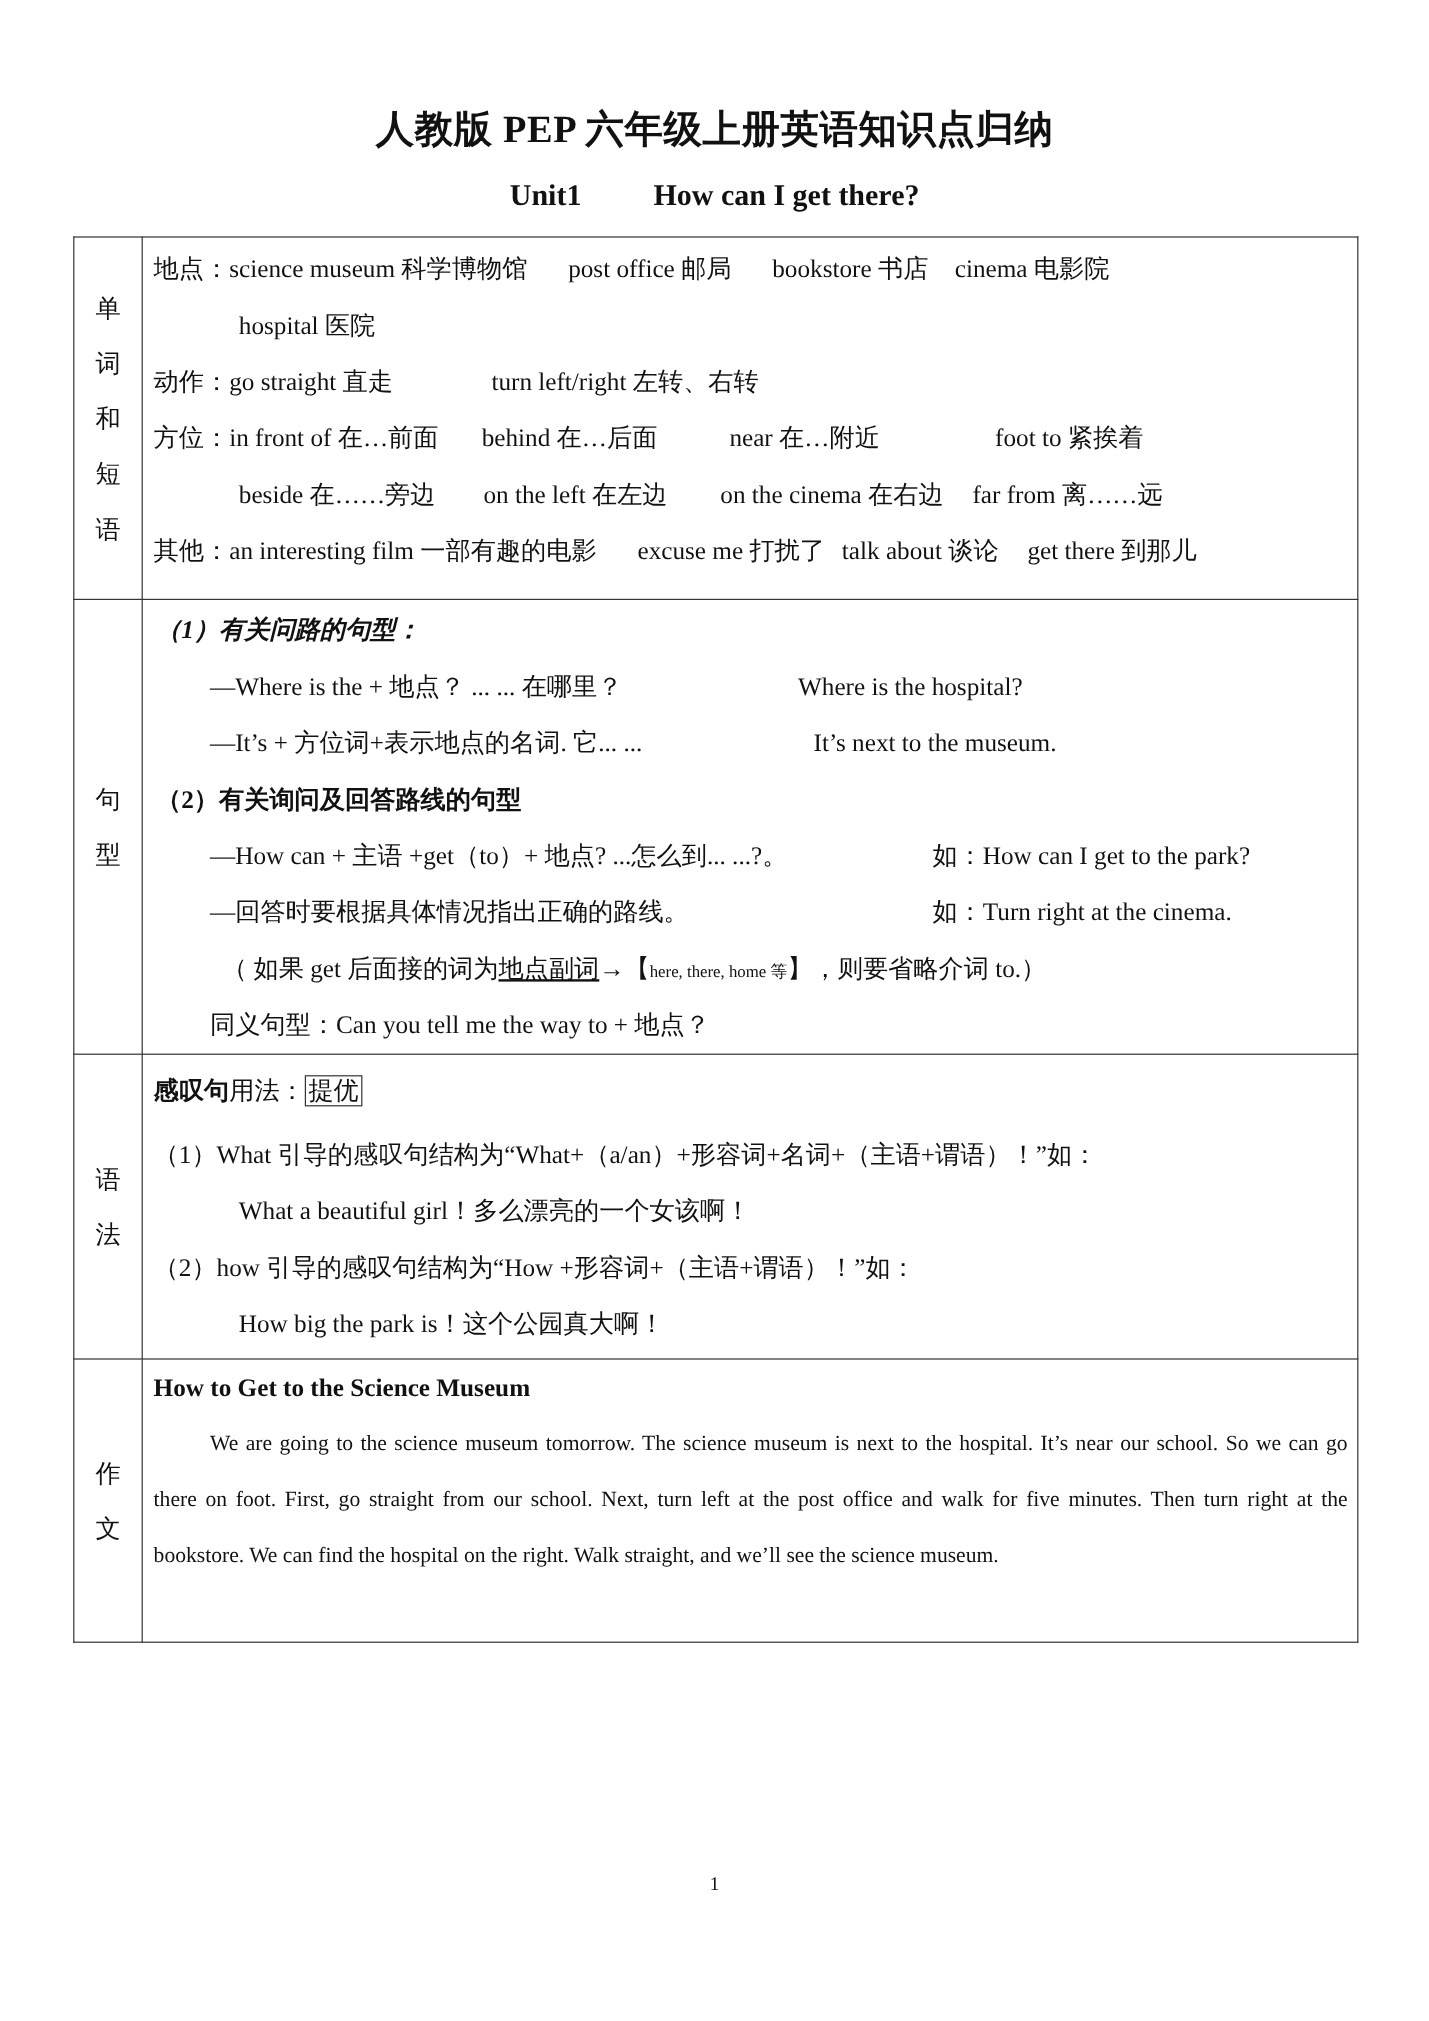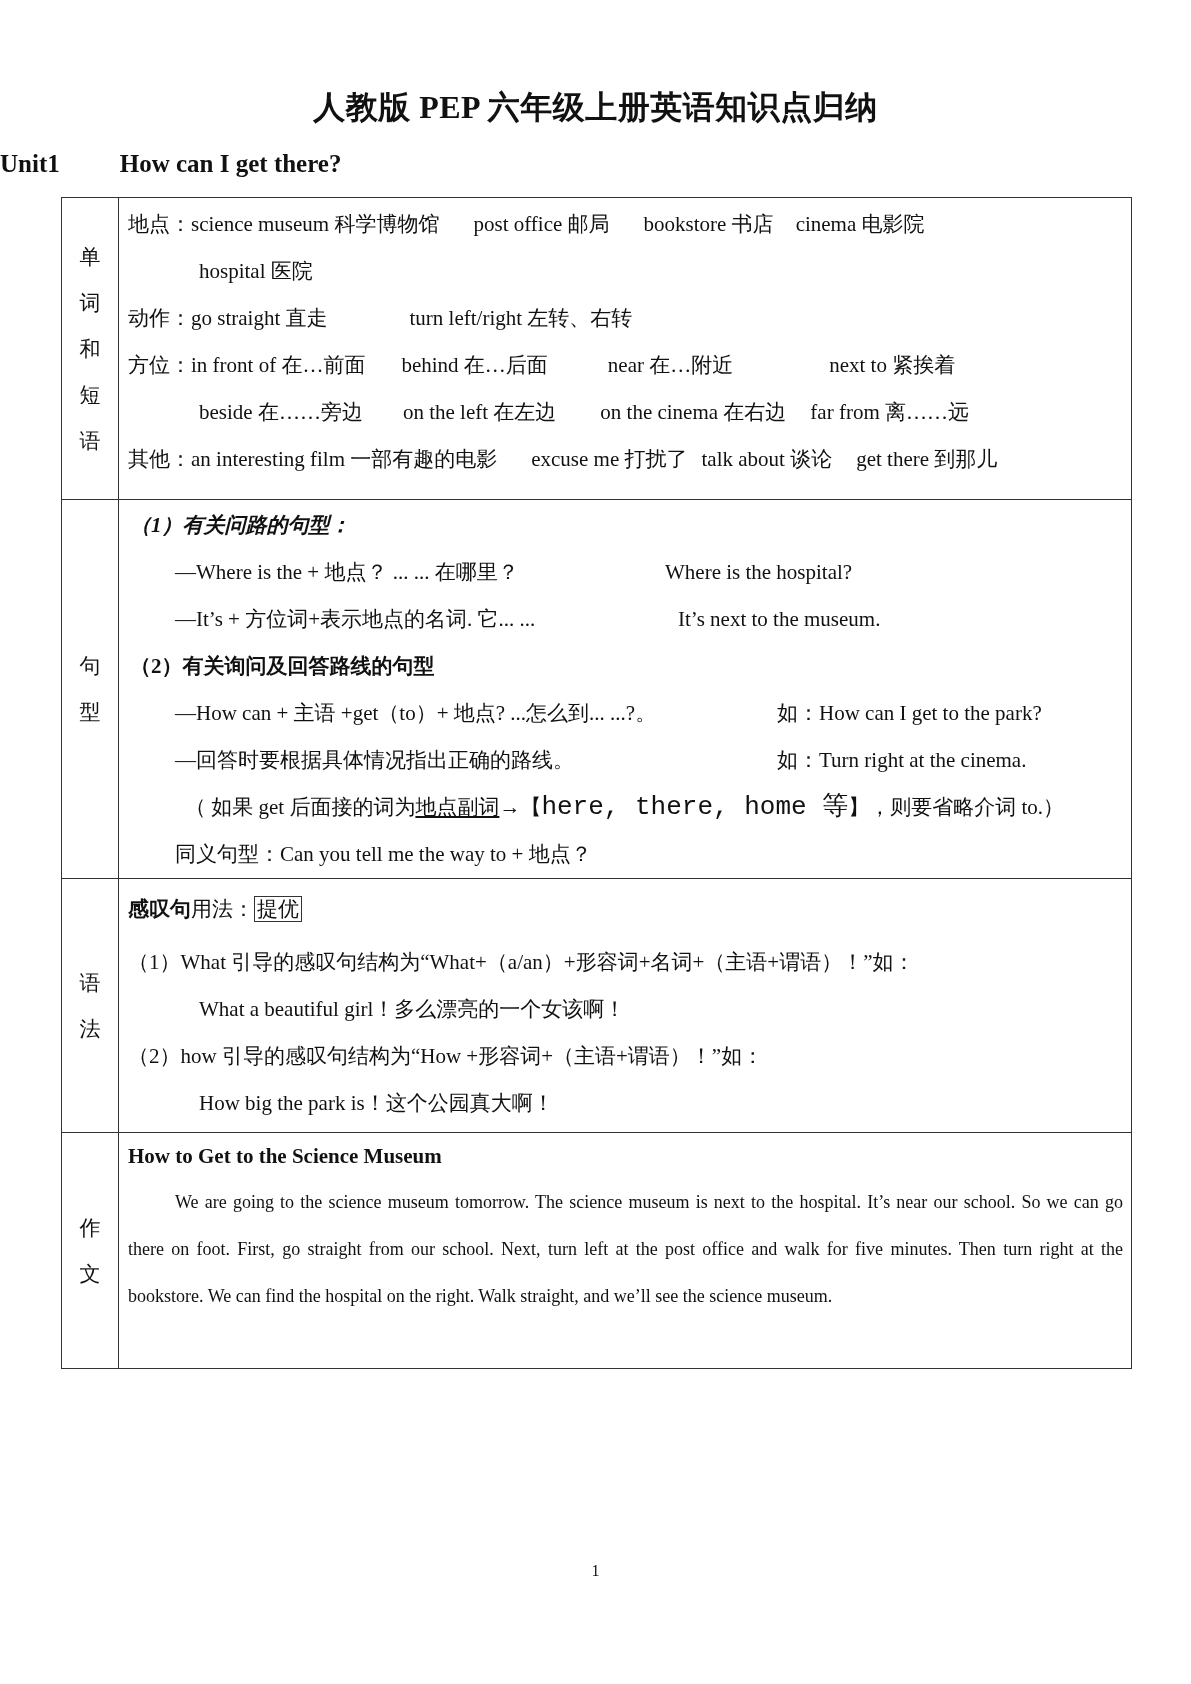--- a/index.html
+++ b/index.html
@@ -1,36 +1,36 @@
 <!DOCTYPE html>
 <html><head>
 <meta charset="utf-8">
 <style>
   html, body { margin:0; padding:0; background:#ffffff; }
   body { width:1191px; height:1684px; position:relative; overflow:hidden;
          font-family:"Liberation Serif","DejaVu Serif",serif; color:#111; }
   .title { position:absolute; left:0; width:1191px; top:86px; text-align:center;
            font-size:32px; font-weight:bold; letter-spacing:0.5px; }
-  .unit { position:absolute; left:0; width:1191px; top:150px; 
+  .unit { position:absolute; left:0; width:1191px; top:150px; text-align:center;
           font-size:25px; font-weight:bold; }
   .unit .gap { display:inline-block; width:60px; }
   table.kt { position:absolute; left:61px; top:197px; width:1071px;
              border-collapse:collapse; table-layout:fixed; }
   table.kt td { border:1.3px solid #333; vertical-align:top; padding:0; }
   td.lab { width:56px; text-align:center; vertical-align:middle !important;
            font-family:"DejaVu Sans",sans-serif; font-size:21px; line-height:46px; font-weight:500; }
   td.con { padding:0 8px 0 9px !important; font-size:21px; }
   .ln { height:47px; line-height:47px; white-space:nowrap; }
   .ind { padding-left:71px; }
   .ind2 { padding-left:47px; }
   .sp { display:inline-block; }
   .b { font-weight:bold; }
   .u { text-decoration:underline; }
   .box { border:1.3px solid #333; padding:0 2px; font-weight:normal; }
-  .sans { font-family:Liberation Mono, monospace; font-size:26px;text-align:center; }
+  .sans { font-family:Liberation Serif, serif; font-size:14px;text-align:center; }
   .essay-title { text-align:left; font-weight:bold; font-size:21px; height:46px; line-height:46px; }
   .essay { font-size:18px; line-height:47px; text-align:justify; text-indent:47px; margin:0; }
   .pageno { position:absolute; top:1562px; left:0; width:1191px; text-align:center; font-size:16px; }
 </style>
 </head>
 <body>
 
 <div class="title">人教版 PEP 六年级上册英语知识点归纳</div>
 <div class="unit">
   <span>Unit1</span><span class="gap"></span><span>How can I get there?</span>
@@ -51,21 +51,21 @@
       <div class="ln">
         <span>地点：</span><span class="sp">science museum 科学博物馆</span><span class="sp" style="width:34px"></span><span class="sp">post office  邮局</span><span class="sp" style="width:34px"></span><span class="sp">bookstore  书店</span><span class="sp" style="width:22px"></span><span class="sp">cinema  电影院</span>
       </div>
       <div class="ln ind">
         <span>hospital  医院</span>
       </div>
       <div class="ln">
         <span>动作：</span><span class="sp">go straight  直走</span><span class="sp" style="width:82px"></span><span class="sp">turn left/right  左转、右转</span>
       </div>
       <div class="ln">
-        <span>方位：</span><span class="sp">in front of  在…前面</span><span class="sp" style="width:36px"></span><span class="sp">behind  在…后面</span><span class="sp" style="width:60px"></span><span class="sp">near 在…附近</span><span class="sp" style="width:96px"></span><span class="sp">next to  紧挨着</span>
+        <span>方位：</span><span class="sp">in front of  在…前面</span><span class="sp" style="width:36px"></span><span class="sp">behind  在…后面</span><span class="sp" style="width:60px"></span><span class="sp">near 在…附近</span><span class="sp" style="width:96px"></span><span class="sp">foot to  紧挨着</span>
       </div>
       <div class="ln ind">
         <span class="sp">beside  在……旁边</span><span class="sp" style="width:40px"></span><span class="sp">on the left  在左边</span><span class="sp" style="width:44px"></span><span class="sp">on the cinema  在右边</span><span class="sp" style="width:24px"></span><span class="sp">far from 离……远</span>
       </div>
       <div class="ln">
         <span>其他：</span><span class="sp">an interesting film 一部有趣的电影</span><span class="sp" style="width:34px"></span><span class="sp">excuse me  打扰了</span><span class="sp" style="width:14px"></span><span class="sp">talk about 谈论</span><span class="sp" style="width:24px"></span><span class="sp">get there 到那儿</span>
       </div>
     </td>
   </tr>
 

